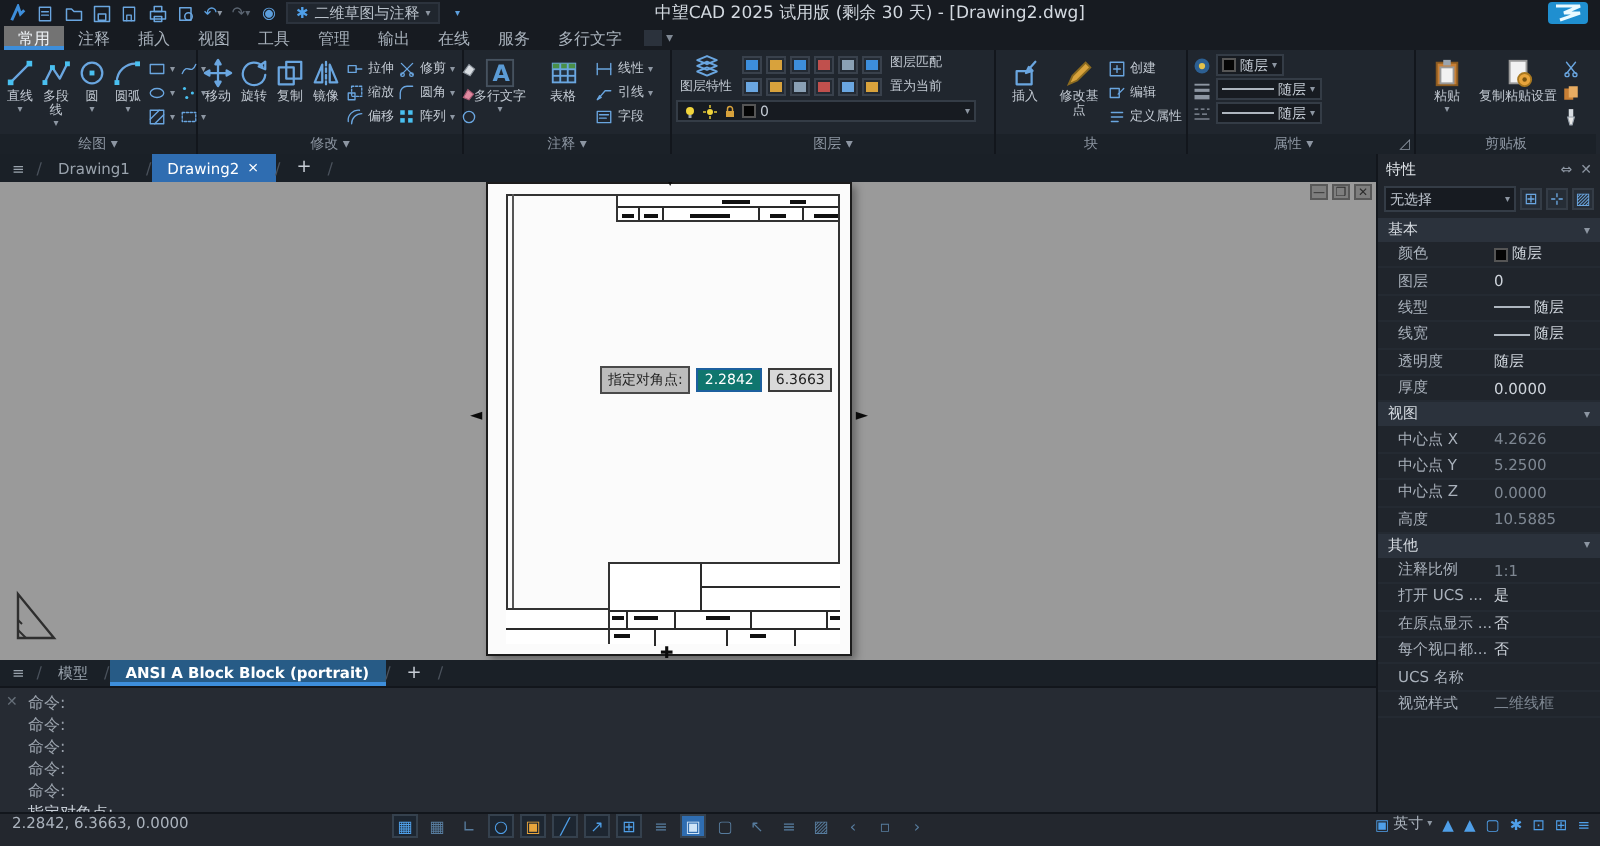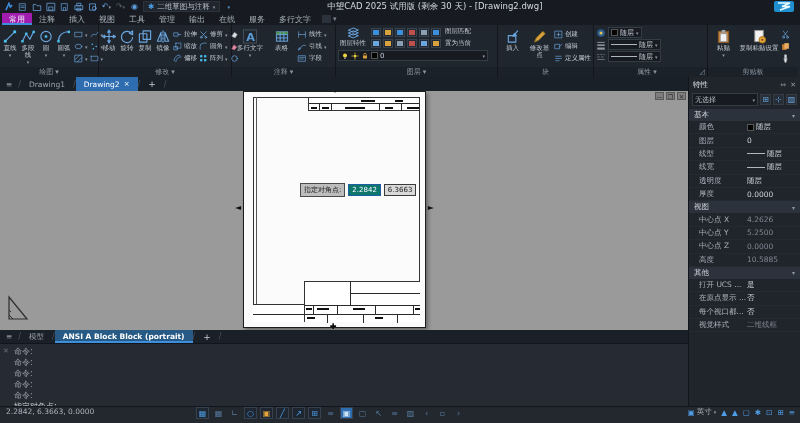--- a/index.html
+++ b/index.html
@@ -9,21 +9,21 @@
   
   #titlebar{position:absolute;left:0;top:0;width:800px;height:13px;background:#171b21;display:flex;align-items:center;gap:3px;padding:0 3px;font-size:8px}
   .qat{width:11px;height:11px;display:flex;align-items:center;justify-content:center;color:#5d9fdd;font-size:8px}
   .qat svg{display:block}
   .wscombo{display:flex;align-items:center;gap:3px;background:#20262e;border:1px solid #2c333d;height:11px;padding:0 4px;font-size:7.5px;color:#b9c1ca}
   #title-text{flex:0 0 auto;margin-left:90px;color:#d3d9e0;font-size:8.5px}
   #zw-logo{position:absolute;right:6px;top:1px}
   
   #menubar{position:absolute;left:0;top:13px;width:800px;height:12px;background:#171b21;display:flex;align-items:stretch;padding-left:2px;font-size:8px}
   .mtab{padding:0 7px;display:flex;align-items:center;color:#a7b0ba}
-  .mtab.active{background:#a21caf;color:#eef2f6;box-shadow:inset 0 -2px 0 #3d8edb}
+  .mtab.active{background:#737373;color:#eef2f6;box-shadow:inset 0 -2px 0 #3d8edb}
   .mtab-extra{margin-left:4px;display:flex;align-items:center;gap:2px;color:#7f8893;font-size:7px}
   
   #ribbon{position:absolute;left:0;top:25px;width:800px;height:52px;background:#20262e;display:flex}
   .rgroup{position:relative;height:52px;border-right:1px solid #12161c;display:flex;flex-direction:column}
   .rbody{flex:1;display:flex;align-items:flex-start;padding:2px 2px 0 2px;gap:2px}
   .rlabel{height:10px;font-size:7px;color:#8d96a2;text-align:center;line-height:10px;background:#1b2128}
   .bigbtn{width:27px;display:flex;flex-direction:column;align-items:center;gap:1px;font-size:6.5px;color:#c2c9d2;text-align:center;line-height:7px;padding-top:2px}
   .bigbtn .car{color:#8d96a2;font-size:5px;line-height:4px}
   .scol{display:flex;flex-direction:column;gap:1px;padding-top:2px}
   .sbtn{display:flex;align-items:center;gap:2px;height:11px;font-size:6.5px;color:#c2c9d2;white-space:nowrap}
@@ -842,28 +842,36 @@
   <div class="prow">
       <span class="plab">高度</span>
       <span class="pval dim">10.5885</span>
     </div>
 
   <div class="sect">
       <span>其他</span>
       <span class="car">▾</span>
     </div>
   <div class="prow">
+      <span class="plab">注释比例</span>
+      <span class="pval dim">1:1</span>
+    </div>
+  <div class="prow">
       <span class="plab">打开 UCS ...</span>
       <span class="pval">是</span>
     </div>
   <div class="prow">
       <span class="plab">在原点显示 ...</span>
       <span class="pval">否</span>
     </div>
   <div class="prow">
       <span class="plab">每个视口都...</span>
       <span class="pval">否</span>
     </div>
   <div class="prow">
+      <span class="plab">UCS 名称</span>
+      <span class="pval"></span>
+    </div>
+  <div class="prow">
       <span class="plab">视觉样式</span>
       <span class="pval dim">二维线框</span>
     </div>
 </div>
 
 </body></html>

